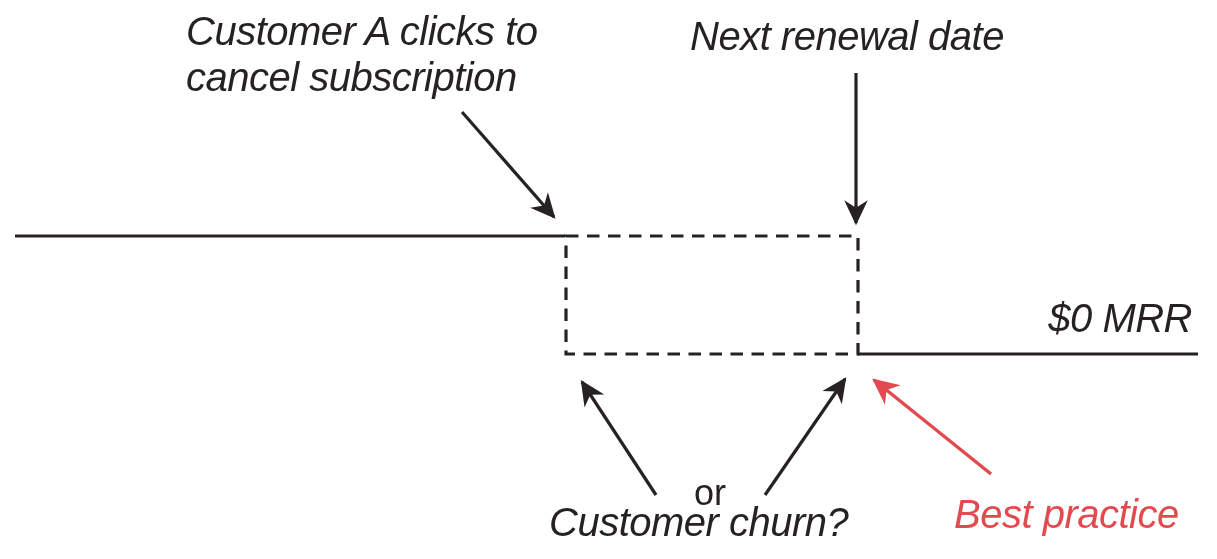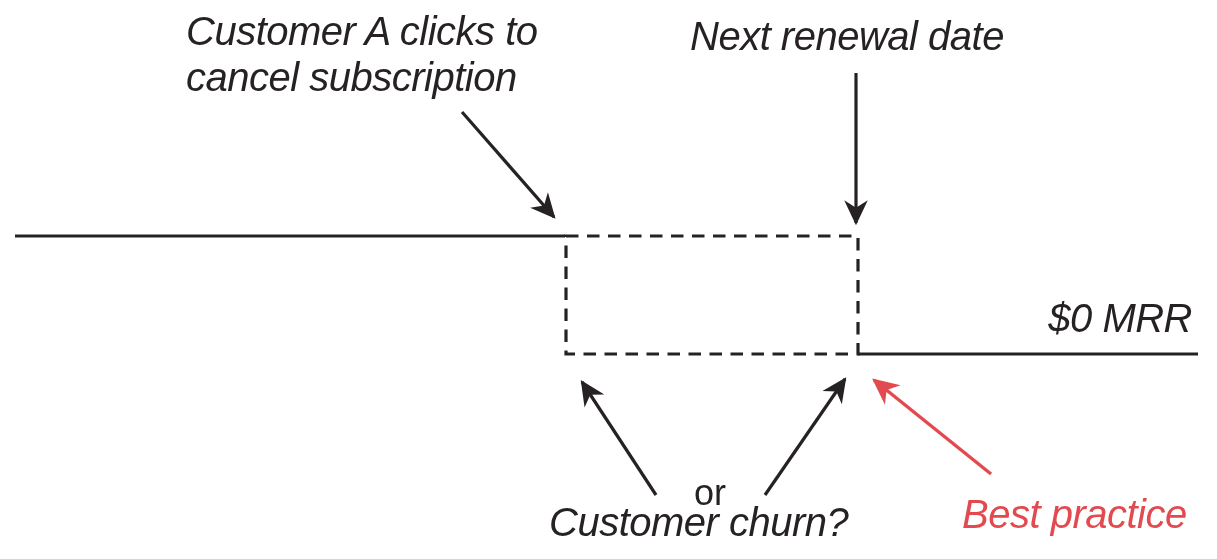--- a/index.html
+++ b/index.html
@@ -59,21 +59,20 @@
     margin-top: 20px;
   }
   #recognise-churn-label {
     left: 549px;
     top: 500px;
   }
   #best-practice-label {
     left: 954px;
     top: 492px;
     color: var(--accent, #e24a4f);
-    margin-left: 8px;
   }
 </style>
 </head>
 <body>
 
 <div id="stage" style="--ink: #262224; --accent: #e24a4f;">
 
   <svg id="diagram-svg" viewBox="0 0 1217 559" aria-hidden="true">
     <defs>
       <marker id="ah-black" viewBox="0 0 12 12" refX="10.5" refY="6" markerWidth="8.5" markerHeight="8.5" orient="auto-start-reverse">

